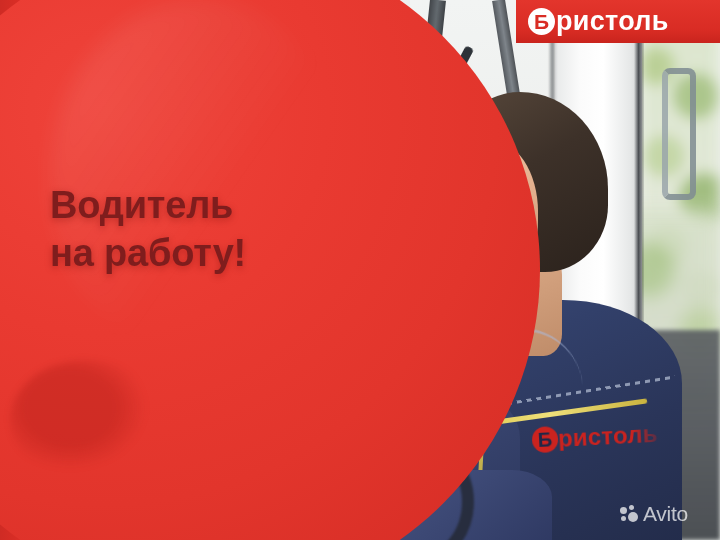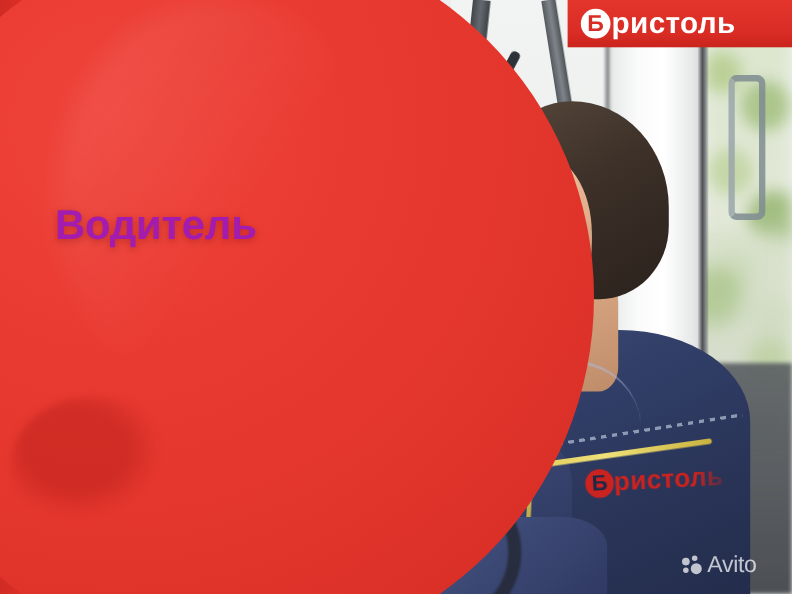--- a/index.html
+++ b/index.html
@@ -299,21 +299,21 @@
     filter: blur(3px);
     border-radius: 50%;
   }
 
   
   .headline {
     position: absolute;
     left: 50px;
     top: 182px;
     width: 330px;
-    color: #a21caf;
+    color: #7f1d1d;
     font-size: 38px;
     font-weight: bold;
     line-height: 1.26;
     letter-spacing: -0.2px;
     text-shadow: 0 2px 7px rgba(120,10,8,.38);
   }
   .headline .ln { display: block; white-space: nowrap; }
 
   
   .logo-banner {
@@ -456,20 +456,21 @@
     <div class="panel-crease-2"></div>
   </div>
 
   <div class="red-circle">
     <div class="circle-sheen"></div>
     <div class="circle-swoosh"></div>
   </div>
 
   <div class="headline">
     <span class="ln">Водитель</span>
+    <span class="ln">на работу!</span>
   </div>
 
   <div class="logo-banner">
     <span class="logo-mark">Б</span>
     <span class="logo-word">ристоль</span>
   </div>
 
   <div class="uniform-logo">
     <span class="uniform-mark">Б</span>
     <span class="uniform-word">ристоль</span>

